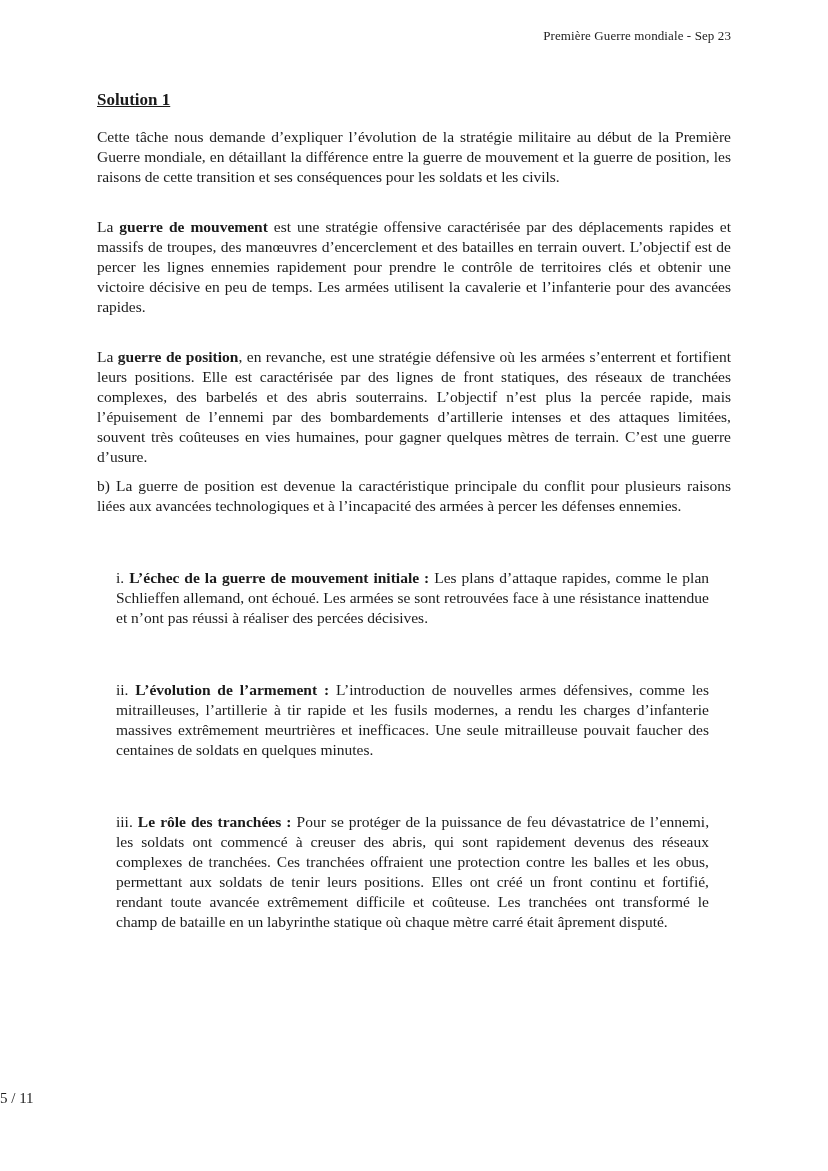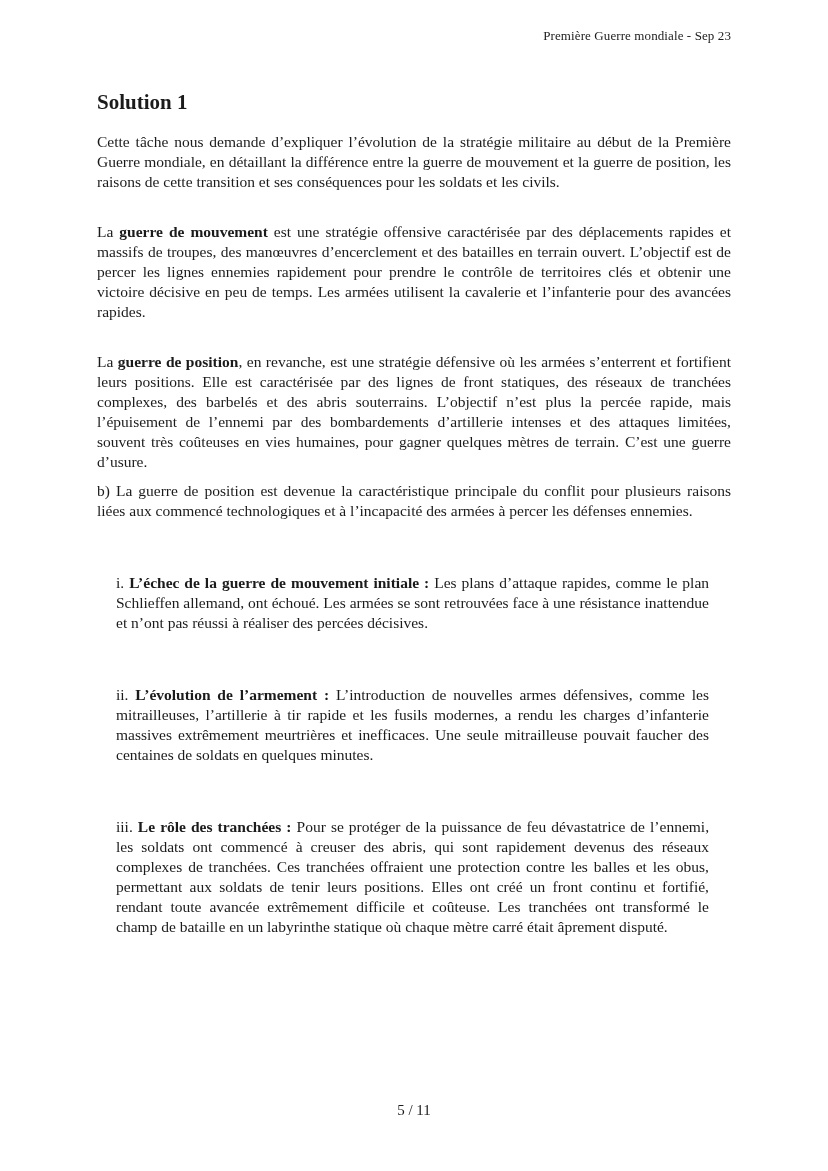--- a/index.html
+++ b/index.html
@@ -27,45 +27,46 @@
     letter-spacing: 0.1px;
     color: #1b1b1b;
   }
   .page-body {
     position: absolute;
     top: 90px;
     left: 97px;
     right: 97px;
   }
   .section-title {
-    font-size: 21px;
+    font-size: 17px;
     font-weight: bold;
     margin: 0 0 17px 0;
+    text-decoration: underline;
   }
   .para {
     font-size: 15.5px;
     line-height: 20px;
     text-align: justify;
     margin-top: 9px;
     hyphens: auto;
     -webkit-hyphens: auto;
   }
   .para.first { margin-top: 0; }
   .gap-md { margin-top: 30px; }
   .gap-lg { margin-top: 52px; }
   .list-item {
     margin-left: 19px;
     margin-right: 22px;
   }
   .page-footer {
     position: absolute;
-    bottom: 52px;
+    bottom: 64px;
     left: 0;
     width: 100%;
-    text-align: center;
+    text-align: left;
     font-size: 15px;
     color: #1b1b1b;
   }
   strong { font-weight: bold; }
 </style>
 </head>
 <body>
 
 <div class="page">
 
@@ -78,21 +79,21 @@
     <h1 class="section-title">Solution 1</h1>
 
     <p class="para first"><span>Cette tâche nous demande d’expliquer l’évolution de la stratégie militaire au début de la Première Guerre mondiale, en détaillant la différence entre la guerre de mouvement et la guerre de position, les raisons de cette transition et ses conséquences pour les soldats et les civils.</span></p>
 
 
     <p class="para gap-md"><span>La </span><strong>guerre de mouvement</strong><span> est une stratégie offensive caractérisée par des déplacements rapides et massifs de troupes, des manœuvres d’encerclement et des batailles en terrain ouvert. L’objectif est de percer les lignes ennemies rapidement pour prendre le contrôle de territoires clés et obtenir une victoire décisive en peu de temps. Les armées utilisent la cavalerie et l’infanterie pour des avancées rapides.</span></p>
 
     <p class="para gap-md"><span>La </span><strong>guerre de position</strong><span>, en revanche, est une stratégie défensive où les armées s’enterrent et fortifient leurs positions. Elle est caractérisée par des lignes de front statiques, des réseaux de tranchées complexes, des barbelés et des abris souterrains. L’objectif n’est plus la percée rapide, mais l’épuisement de l’ennemi par des bombardements d’artillerie intenses et des attaques limitées, souvent très coûteuses en vies humaines, pour gagner quelques mètres de terrain. C’est une guerre d’usure.</span></p>
 
 
-    <p class="para"><span>b) La guerre de position est devenue la caractéristique principale du conflit pour plusieurs raisons liées aux commencé technologiques et à l’incapacité des armées à percer les défenses ennemies.</span></p>
+    <p class="para"><span>b) La guerre de position est devenue la caractéristique principale du conflit pour plusieurs raisons liées aux avancées technologiques et à l’incapacité des armées à percer les défenses ennemies.</span></p>
 
     <p class="para list-item gap-lg"><span>i. </span><strong>L’échec de la guerre de mouvement initiale :</strong><span> Les plans d’attaque rapides, comme le plan Schlieffen allemand, ont échoué. Les armées se sont retrouvées face à une résistance inattendue et n’ont pas réussi à réaliser des percées décisives.</span></p>
 
     <p class="para list-item gap-lg"><span>ii. </span><strong>L’évolution de l’armement :</strong><span> L’introduction de nouvelles armes défensives, comme les mitrailleuses, l’artillerie à tir rapide et les fusils modernes, a rendu les charges d’infanterie massives extrêmement meurtrières et inefficaces. Une seule mitrailleuse pouvait faucher des centaines de soldats en quelques minutes.</span></p>
 
     <p class="para list-item gap-lg"><span>iii. </span><strong>Le rôle des tranchées :</strong><span> Pour se protéger de la puissance de feu dévastatrice de l’ennemi, les soldats ont commencé à creuser des abris, qui sont rapidement devenus des réseaux complexes de tranchées. Ces tranchées offraient une protection contre les balles et les obus, permettant aux soldats de tenir leurs positions. Elles ont créé un front continu et fortifié, rendant toute avancée extrêmement difficile et coûteuse. Les tranchées ont transformé le champ de bataille en un labyrinthe statique où chaque mètre carré était âprement disputé.</span></p>
 
   </main>
 
   <footer class="page-footer">

